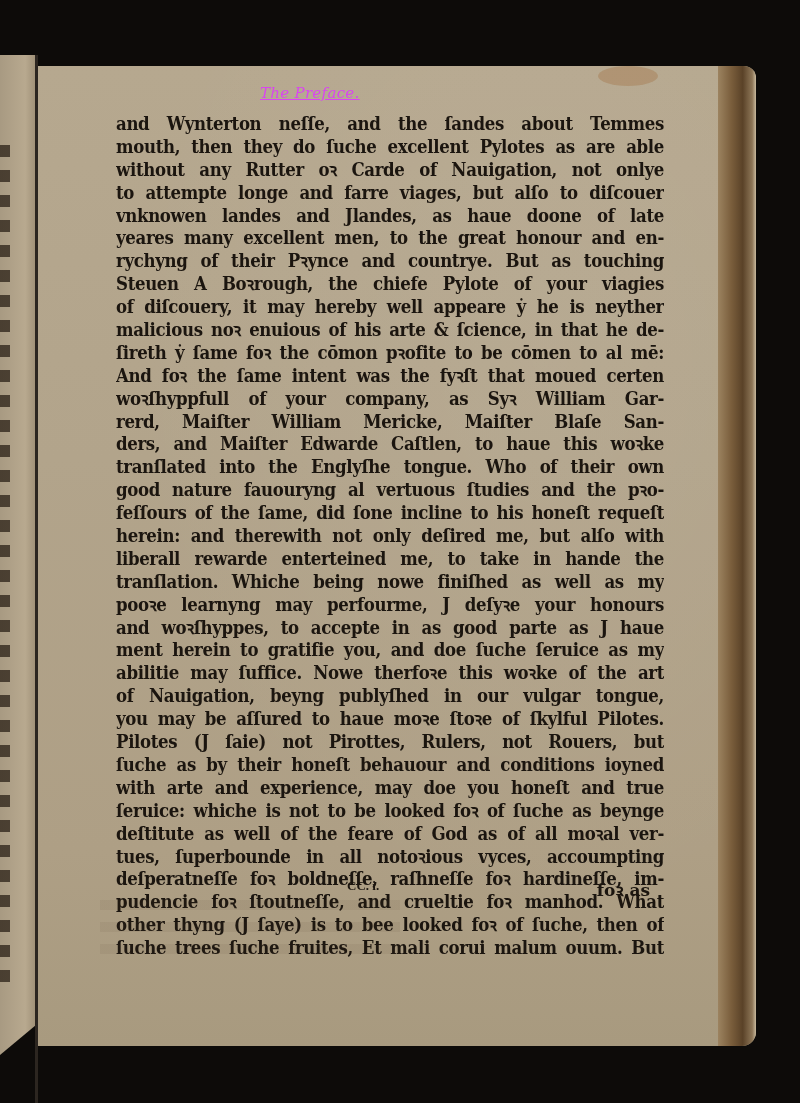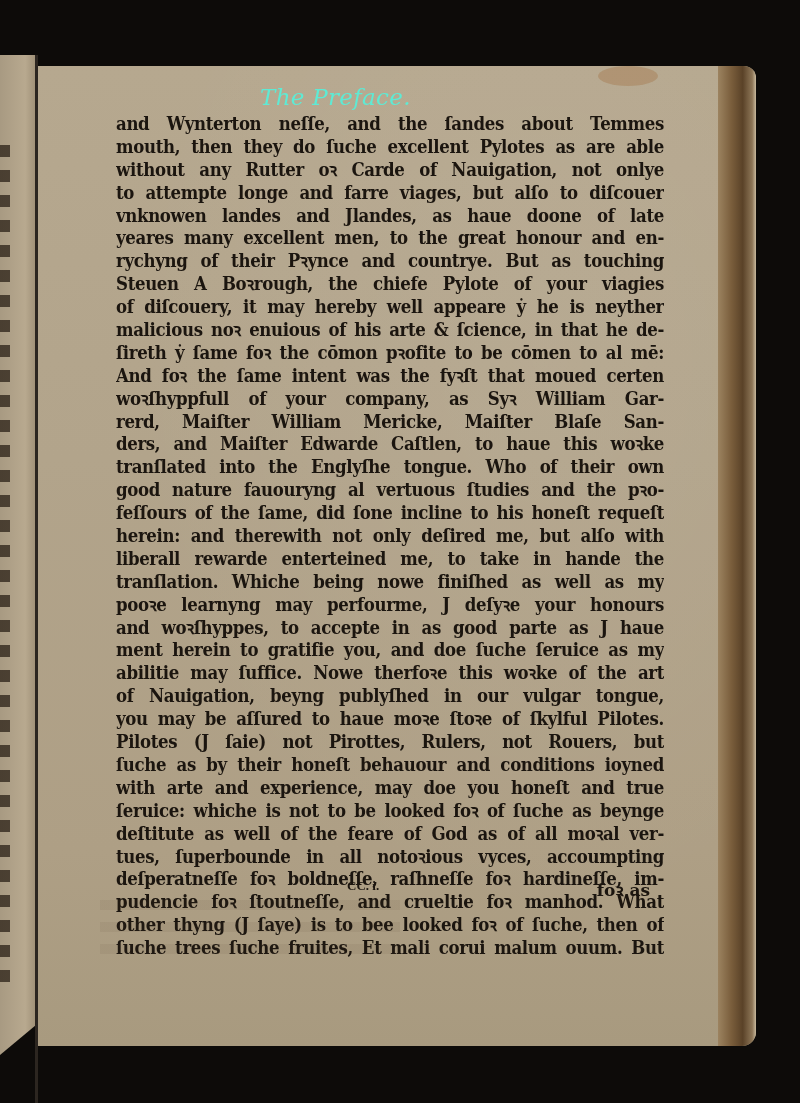--- a/index.html
+++ b/index.html
@@ -72,23 +72,24 @@
       height: 20px;
       border-radius: 50%;
       background: rgba(160,110,60,.35);
     }
     .running-head {
       position: absolute;
       left: 260px;
       top: 84px;
       font-family: "DejaVu Serif", serif;
       font-style: italic;
-      font-size: 23px;
-      color: #5eead4;
+      font-size: 15px;
+      color: #d946ef;
       letter-spacing: .3px;
+      text-decoration: underline;
     }
     .text-block {
       position: absolute;
       left: 116px;
       top: 112px;
       width: 548px;
     }
     .line {
       font-family: "DejaVu Serif", serif;
       font-weight: bold;

